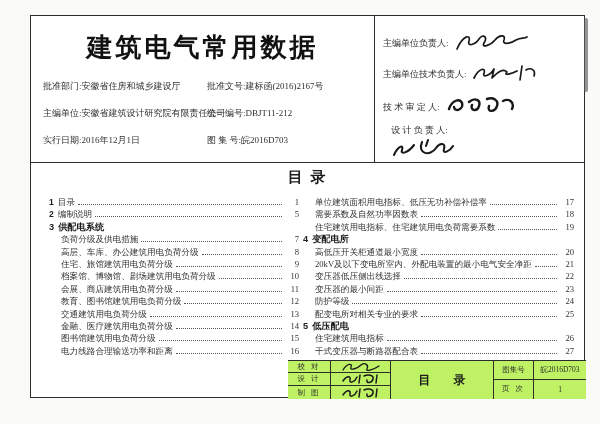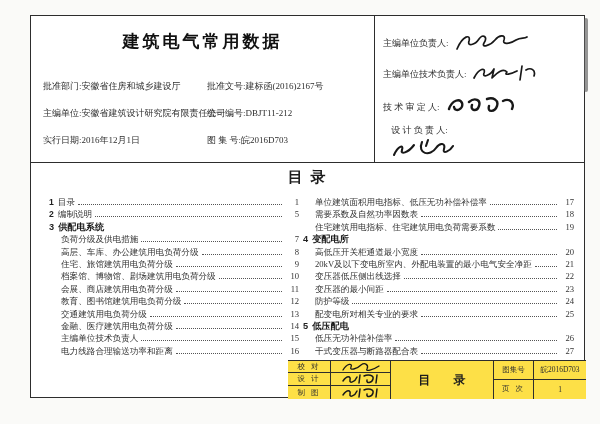--- a/index.html
+++ b/index.html
@@ -14,21 +14,21 @@
   .page{
     position:absolute;left:30px;top:15px;width:555px;height:383px;
     background:#ffffff;border:1.5px solid #2d2d2d;box-sizing:border-box;
   }
   
   .hdr-divider{position:absolute;left:343px;top:0;width:1px;height:146px;background:#2d2d2d;}
   .hdr-bottom{position:absolute;left:0;top:146px;width:100%;height:1px;background:#2d2d2d;}
   .doc-title{
     position:absolute;left:0;top:14px;width:343px;text-align:center;
     font-family:"Liberation Sans","DejaVu Sans",sans-serif;
-    font-weight:bold;font-size:17px;letter-spacing:3px;color:#111;
+    font-weight:bold;font-size:26px;letter-spacing:3px;color:#111;
   }
   .info-row{position:absolute;font-size:9px;white-space:nowrap;color:#2e2e2e;}
   .info-l{left:12px;}
   .info-r{left:176px;}
   .iy1{top:64px;} .iy2{top:91px;} .iy3{top:118px;}
   
   .sig-panel{position:absolute;left:344px;top:0;width:211px;height:146px;}
   .sig-row{position:absolute;left:8px;display:flex;align-items:center;white-space:nowrap;}
   .sig-row .lbl{font-size:9px;color:#2e2e2e;}
   .sy1{top:14px;} .sy2{top:46px;} .sy3{top:78px;} .sy4{top:108px;flex-direction:column;}
@@ -44,21 +44,21 @@
   .toc-row{display:flex;align-items:baseline;height:12.4px;font-size:8.6px;line-height:12.4px;color:#333;}
   .toc-row .num{font-family:"Liberation Sans","DejaVu Sans",sans-serif;font-weight:bold;margin-right:4px;color:#222;}
   .toc-row.sec{font-family:"Liberation Sans","DejaVu Sans",sans-serif;font-weight:bold;font-size:9.2px;color:#1a1a1a;}
   .toc-row.ind{padding-left:12px;}
   .toc-row .txt{white-space:nowrap;}
   .toc-row .leader{flex:1 1 auto;min-width:0;border-bottom:1.6px dotted #555;margin:0 3px 3px 3px;}
   .toc-row .pg{flex:0 0 auto;width:14px;text-align:right;color:#333;}
   
   .tblock{position:absolute;left:257px;top:344px;width:298px;height:39px;box-sizing:border-box;}
   .tb-cell{position:absolute;box-sizing:border-box;border-color:#2d2d2d;border-style:solid;border-width:0;
-           display:flex;align-items:center;justify-content:center;background:#fde047;}
+           display:flex;align-items:center;justify-content:center;background:#bef264;}
   .tb-lbl{font-size:7.5px;color:#2e2e2e;letter-spacing:2px;}
   .tb-val{font-size:7.5px;color:#2e2e2e;}
   .tb-center{font-size:12px;font-weight:bold;letter-spacing:10px;color:#1c1c1c;padding-left:10px;}
   .artifact{position:absolute;left:584px;top:18px;width:4px;height:74px;background:#5f5f5f;opacity:.65;border-radius:2px;}
   svg.sig path{fill:none;stroke:#181818;stroke-linecap:round;stroke-linejoin:round;}
 </style>
 </head>
 <body>
 
 <div class="stage">
@@ -156,21 +156,21 @@
           <span class="txt">交通建筑用电负荷分级</span>
           <span class="leader"></span>
           <span class="pg">13</span>
         </div>
         <div class="toc-row ind">
           <span class="txt">金融、医疗建筑用电负荷分级</span>
           <span class="leader"></span>
           <span class="pg">14</span>
         </div>
         <div class="toc-row ind">
-          <span class="txt">主编单位技术负责人</span>
+          <span class="txt">图书馆建筑用电负荷分级</span>
           <span class="leader"></span>
           <span class="pg">15</span>
         </div>
         <div class="toc-row ind">
           <span class="txt">电力线路合理输送功率和距离</span>
           <span class="leader"></span>
           <span class="pg">16</span>
         </div>
       </div>
     <div class="toc-col toc-col-right" id="toc-right">
@@ -221,21 +221,21 @@
         <div class="toc-row ind">
           <span class="txt">配变电所对相关专业的要求</span>
           <span class="leader"></span>
           <span class="pg">25</span>
         </div>
         <div class="toc-row sec">
           <span class="num">5</span>
           <span class="txt">低压配电</span>
         </div>
         <div class="toc-row ind">
-          <span class="txt">低压无功补偿补偿率</span>
+          <span class="txt">住宅建筑用电指标</span>
           <span class="leader"></span>
           <span class="pg">26</span>
         </div>
         <div class="toc-row ind">
           <span class="txt">干式变压器与断路器配合表</span>
           <span class="leader"></span>
           <span class="pg">27</span>
         </div>
       </div>
 

